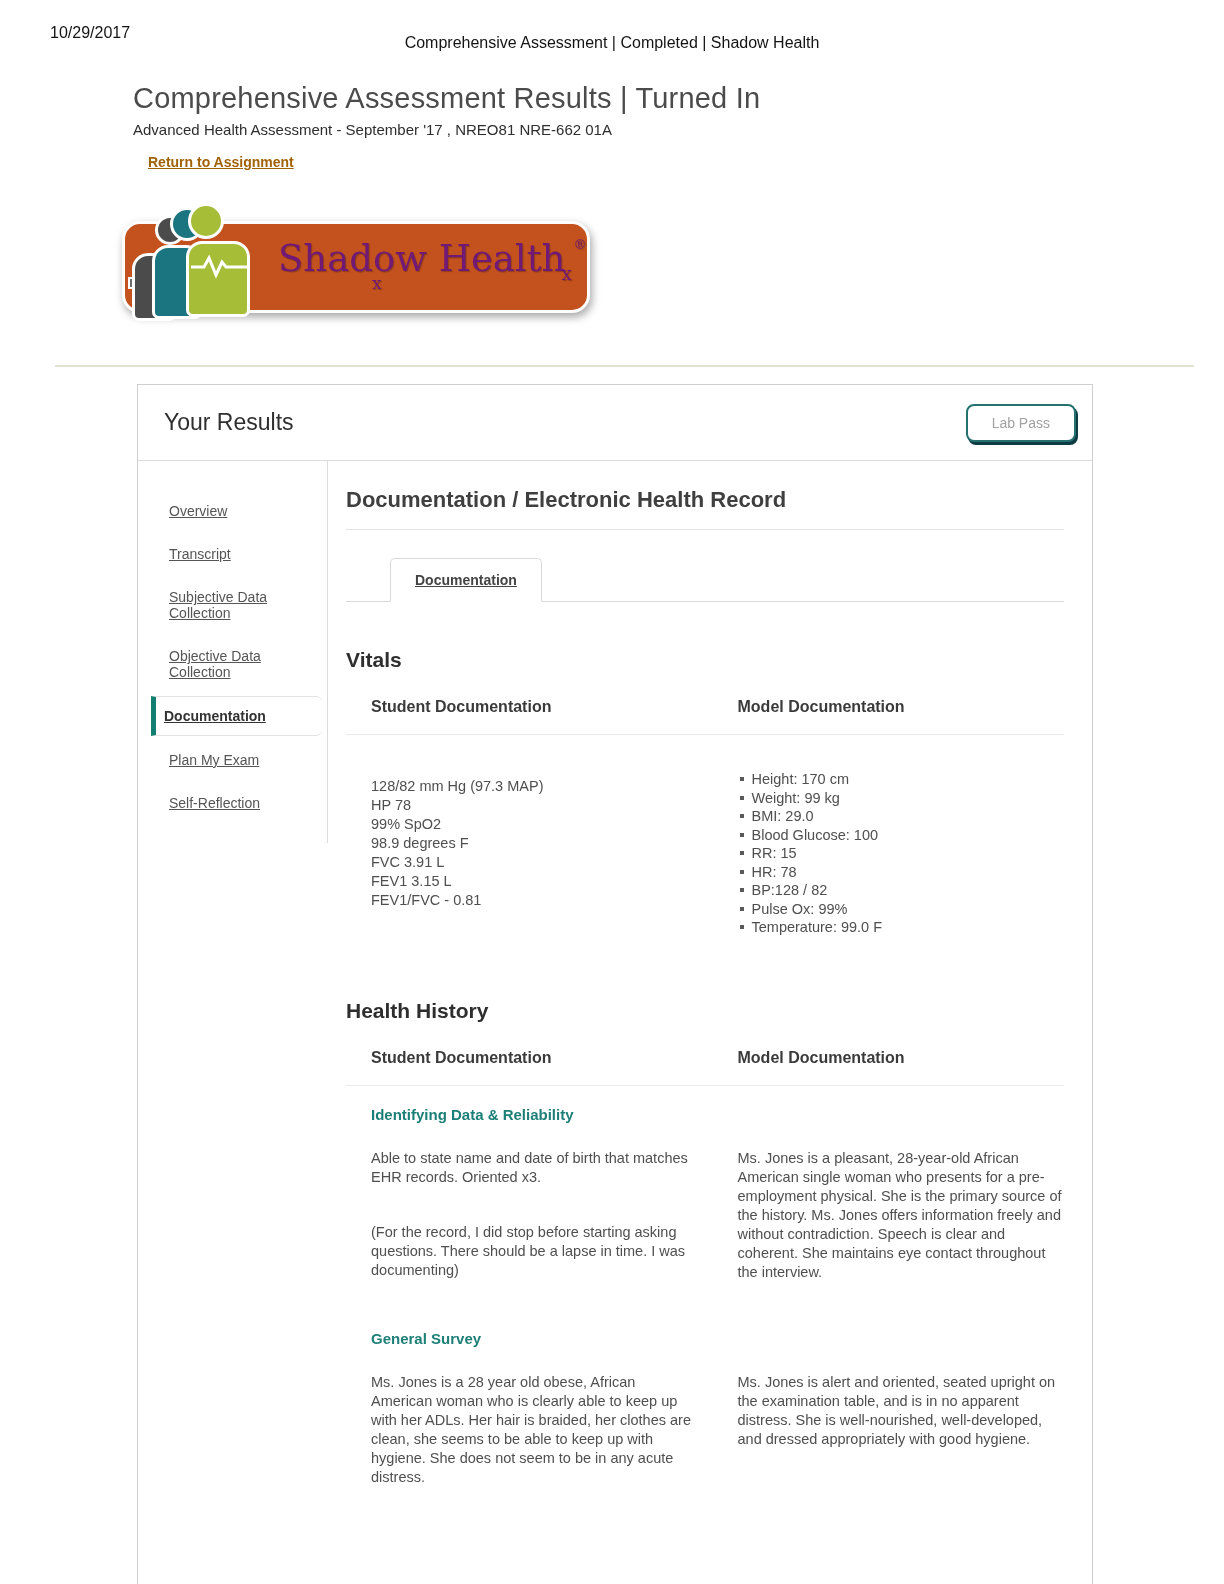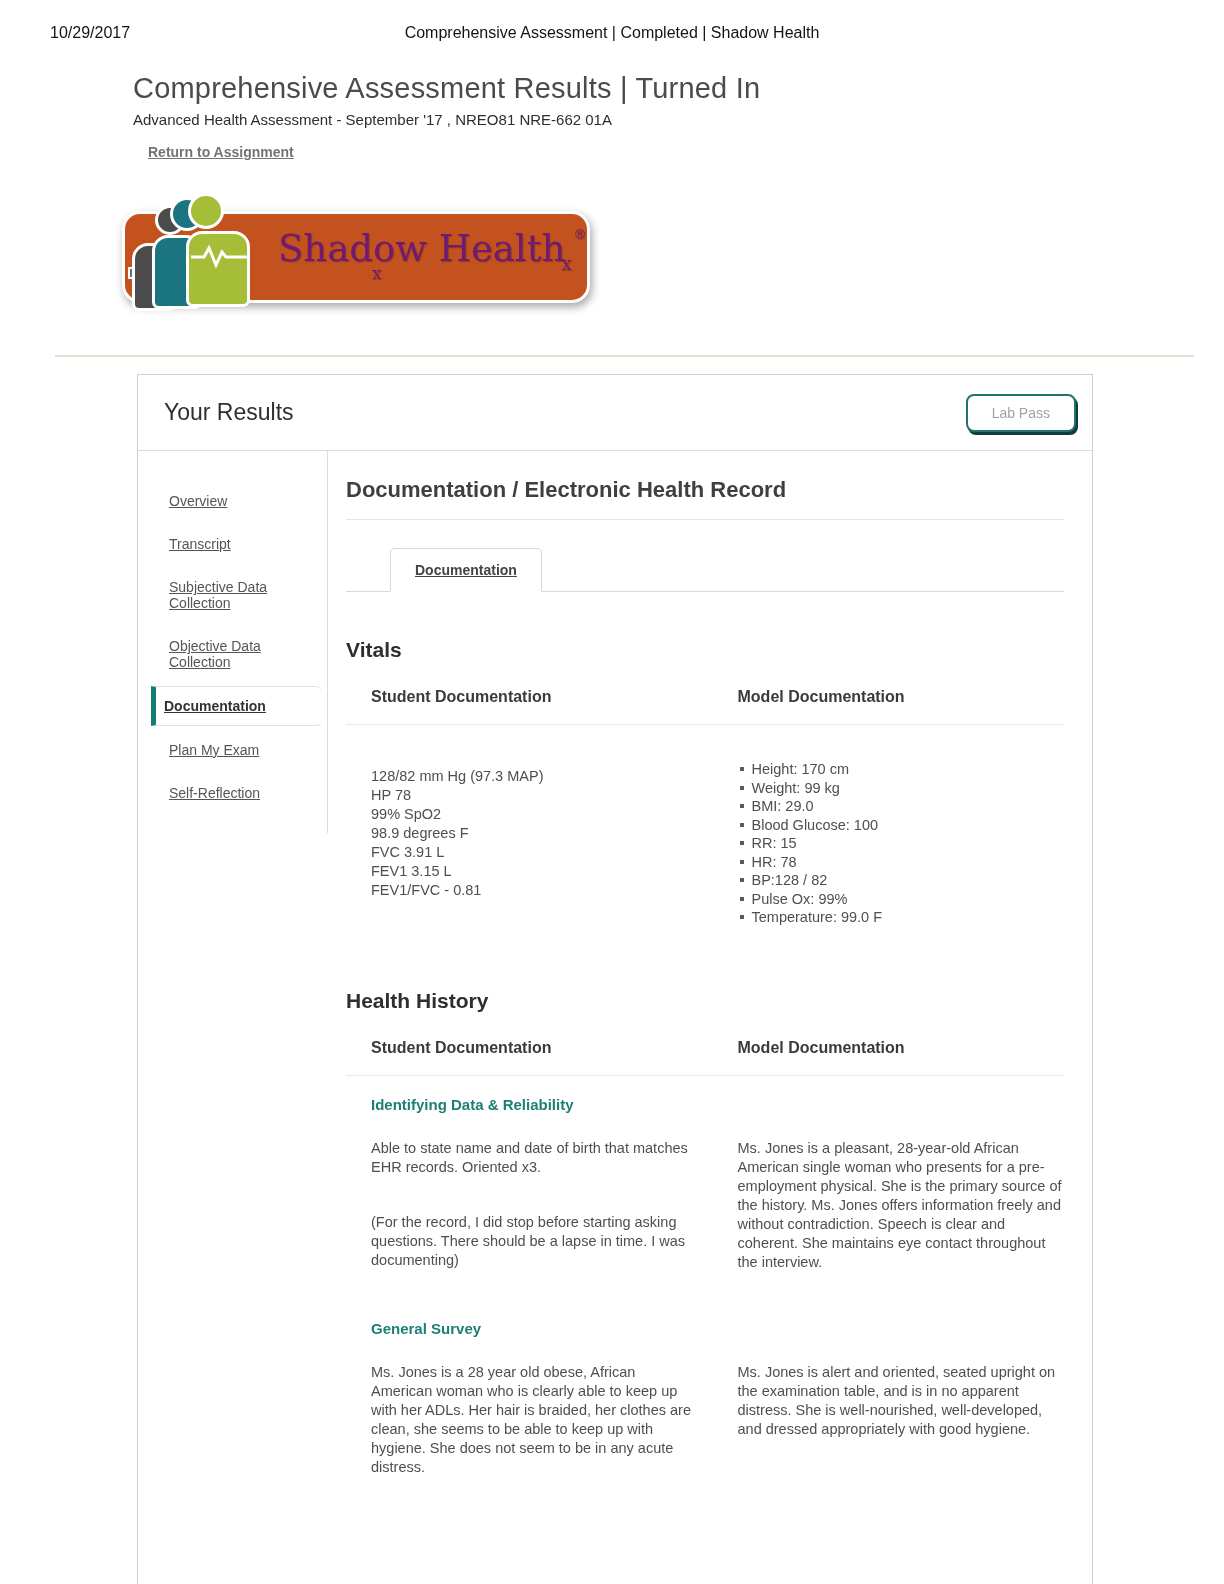--- a/index.html
+++ b/index.html
@@ -8,27 +8,27 @@
     width: 1224px; height: 1584px;
     font-family: "Liberation Sans", "DejaVu Sans", sans-serif;
     color: #4f4f4f;
     position: relative;
     overflow: hidden;
   }
 
   
   .print-header { position: relative; padding-top: 24px; font-size: 16px; color: #141414; }
   .print-date { position: absolute; left: 50px; top: 24px; }
-  .print-title { display: block; text-align: center; }
+  .print-title { display: block; text-align: center; margin-top: 10px; }
 
   
   .page-title { margin: 30px 0 6px 133px; font-size: 29px; font-weight: 400; color: #4b4b4b; letter-spacing: .2px; }
   .page-subtitle { margin: 4px 0 0 133px; font-size: 15px; color: #2e2e2e; }
   .return-link { display: inline-block; margin: 16px 0 0 148px; font-size: 14px; font-weight: bold;
-    color: #737373; text-decoration: underline; cursor: pointer; }
+    color: #a16207; text-decoration: underline; cursor: pointer; }
 
   
   .logo { position: relative; margin: 34px 0 0 112px; width: 482px; height: 122px; }
   .logo-plate { position: absolute; left: 10px; top: 16px; width: 468px; height: 92px;
     background: #c4521e; border: 3px solid #fdfdfd; border-radius: 18px;
     box-shadow: 2px 4px 8px rgba(0,0,0,.35); }
   .logo-text { position: absolute; left: 166px; top: 32px; font-family: "DejaVu Serif", serif;
     font-size: 37px; color: #701a75; white-space: nowrap; text-shadow: 1px 1px 1px rgba(0,0,0,.25); }
   .logo-text .reg { font-size: 13px; vertical-align: 22px; margin-left: 2px; }
   .logo-text .rx-under { position: absolute; left: 94px; top: 36px; font-size: 17px; }

